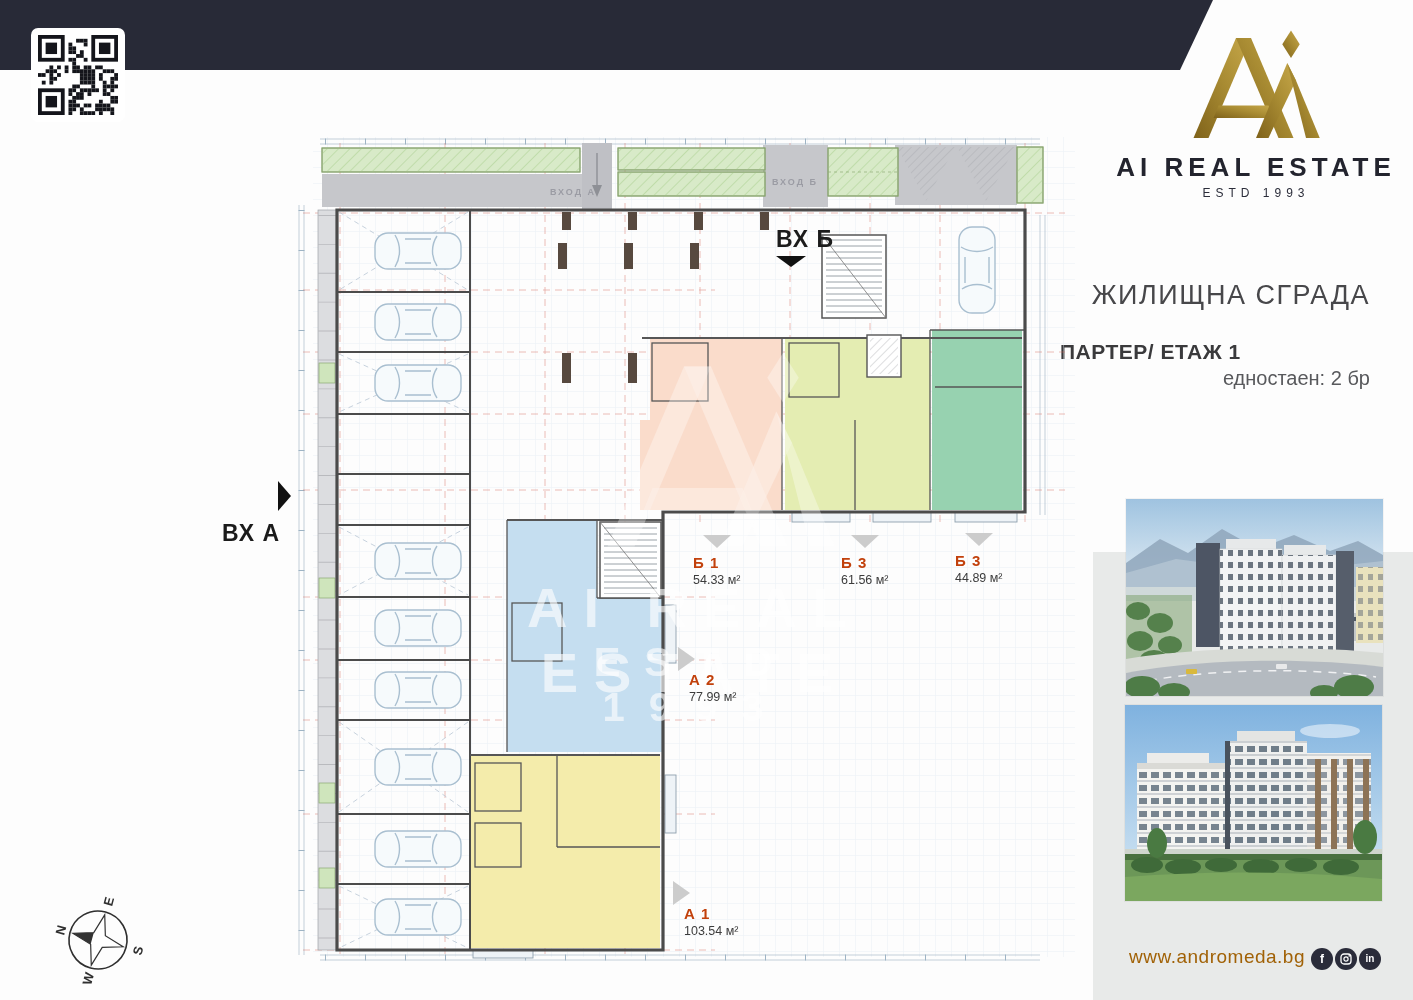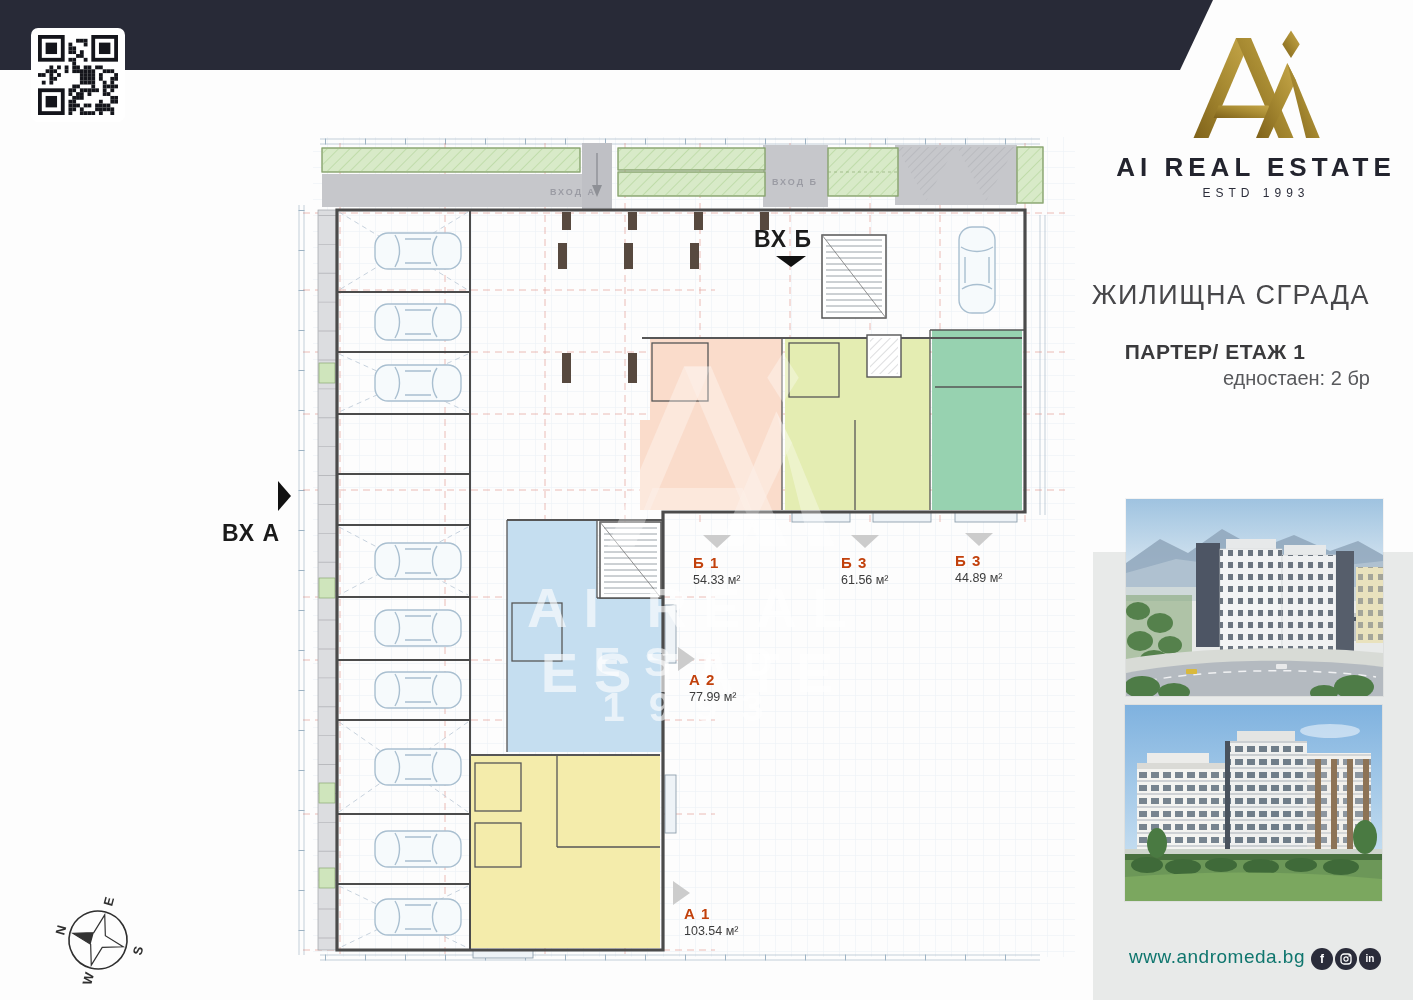--- a/index.html
+++ b/index.html
@@ -13,50 +13,50 @@
       display:flex;align-items:center;justify-content:center;}
 
   
   .brand-logo{position:absolute;left:1181px;top:24px;width:150px;height:118px;}
   .brand-name{position:absolute;left:1096px;top:152px;width:320px;text-align:center;
               font-size:26px;font-weight:bold;letter-spacing:5px;color:#23242e;}
   .brand-estd{position:absolute;left:1096px;top:186px;width:320px;text-align:center;
               font-size:12px;letter-spacing:5px;color:#2b2d3a;}
   .building-title{position:absolute;left:1060px;top:280px;width:310px;text-align:right;
               font-size:27px;letter-spacing:1.5px;color:#47474a;}
-  .floor-title{position:absolute;left:1060px;top:340px;width:310px;text-align:center;
+  .floor-title{position:absolute;left:1060px;top:340px;width:310px;text-align:left;
               font-size:21px;font-weight:bold;letter-spacing:.5px;color:#3a3a3c;}
   .stats{position:absolute;left:1060px;top:368px;width:310px;text-align:right;
               font-size:20px;color:#58595c;line-height:20px;}
 
   .gray-panel{position:absolute;left:1093px;top:552px;width:320px;height:448px;background:#e8eae9;}
   .photo{position:absolute;width:257px;box-shadow:0 0 0 1px rgba(0,0,0,.04);}
   .photo svg{display:block;}
   .photo1{left:1126px;top:499px;height:197px;}
   .photo2{left:1125px;top:705px;height:196px;}
 
   .website{position:absolute;left:1120px;top:946px;width:185px;text-align:right;font-size:19px;
-           color:#0f766e;letter-spacing:.5px;}
+           color:#a16207;letter-spacing:.5px;}
   .social{position:absolute;top:948px;width:22px;height:22px;border-radius:50%;background:#2a2c3a;
           display:flex;align-items:center;justify-content:center;color:#fff;}
   .social span{font-size:12px;font-weight:bold;line-height:1;}
   .s1{left:1311px;} .s2{left:1335px;} .s3{left:1359px;}
 
   
   .plan{position:absolute;left:295px;top:135px;width:795px;height:830px;}
   .plan svg.draw{position:absolute;left:0;top:0;}
 
   .wm{position:absolute;color:rgba(255,255,255,.62);font-weight:bold;text-align:center;pointer-events:none;}
   .wm1{left:110px;top:440px;width:580px;font-size:56px;letter-spacing:16px;}
   .wm2{left:220px;top:505px;width:360px;font-size:40px;letter-spacing:24px;}
   .wm-logo{position:absolute;left:290px;top:205px;width:270px;height:215px;opacity:.55;pointer-events:none;}
 
   
   .vh{position:absolute;font-size:23px;font-weight:bold;color:#1b1b1b;letter-spacing:1px;}
-  .vhb{left:459px;top:91px;width:80px;text-align:left;}
+  .vhb{left:459px;top:91px;width:80px;text-align:right;}
   .vhb-arrow{position:absolute;left:481px;top:121px;width:0;height:0;
      border-left:15px solid transparent;border-right:15px solid transparent;border-top:11px solid #111;}
   .vha{left:-73px;top:346px;width:70px;text-align:left;margin-top:39px;}
   .vha-arrow{position:absolute;left:-17px;top:346px;width:0;height:0;
      border-top:15px solid transparent;border-bottom:15px solid transparent;border-left:13px solid #111;}
 
   
   .unit-v{position:absolute;width:70px;text-align:left;}
   .unit-v .tri{display:block;margin:0 0 6px 10px;width:0;height:0;
      border-left:14px solid transparent;border-right:14px solid transparent;border-top:13px solid #ccc;}

